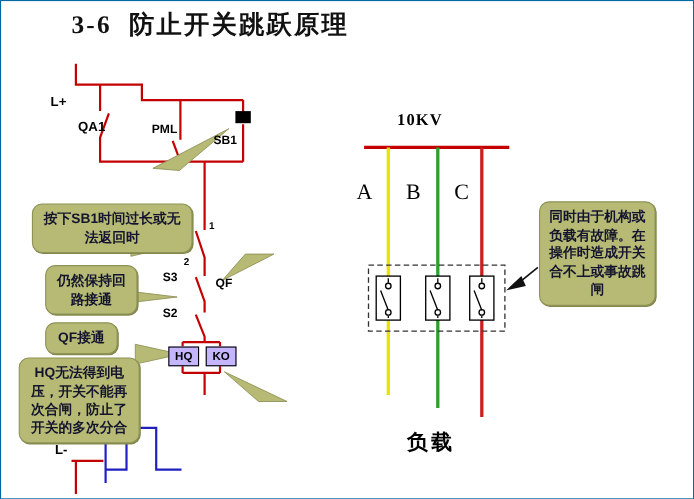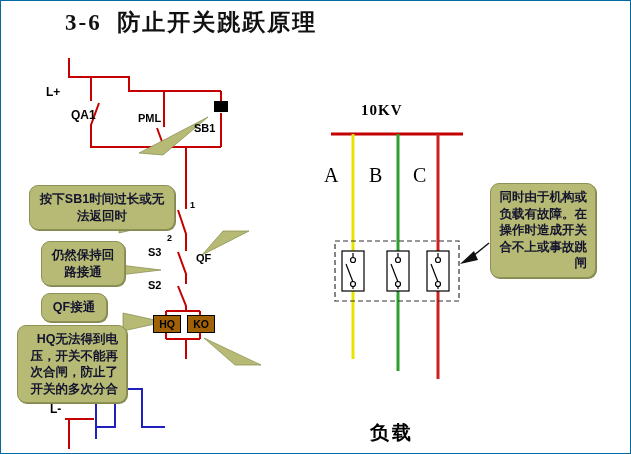--- a/index.html
+++ b/index.html
@@ -8,28 +8,28 @@
          font-family:"Liberation Sans",sans-serif;}
   .layer{position:absolute;left:0;top:0;z-index:1;}
   .title{position:absolute;left:64px;top:6px;z-index:3;
          font:600 23px "Liberation Serif",serif;color:#111;
          letter-spacing:2px;white-space:pre;}
   .lb{position:absolute;z-index:3;font:bold 11px "Liberation Sans",sans-serif;color:#000;}
   .lb.big{font-size:12px;}
   .lb.tiny{font-size:9px;}
   .lb.serif{font-family:"Liberation Serif",serif;font-size:20px;font-weight:500;}
   .lb.kv{font-family:"Liberation Serif",serif;font-size:15px;font-weight:bold;letter-spacing:1px;}
-  .lb.load{font-size:19px;font-weight:600;letter-spacing:3px;margin-top:31px;}
-  .coil{position:absolute;z-index:3;width:26px;height:16px;border:1.6px solid #000;background:#a16207;
+  .lb.load{font-size:19px;font-weight:600;letter-spacing:3px;}
+  .coil{position:absolute;z-index:3;width:26px;height:16px;border:1.6px solid #000;background:#c4b5fd;
         display:flex;align-items:center;justify-content:center;
         font:bold 10.5px "Liberation Sans",sans-serif;color:#000;}
   .callout{position:absolute;z-index:4;background:#b6ba74;border:1px solid #8e9257;border-radius:9px;
            padding:5px 8px;font:bold 12.5px "Liberation Sans",sans-serif;color:#14142e;
            text-align:center;line-height:1.32;box-shadow:1px 1px 0 #84884e;margin-top:35px;}
-  .callout.left{text-align:right;}
+  .callout.left{text-align:center;}
 </style>
 </head>
 <body>
 
 <div class="stage">
 
   <div class="title">3-6  防止开关跳跃原理</div>
 
   <svg class="layer" width="631" height="454" viewBox="0 0 631 454">
 

